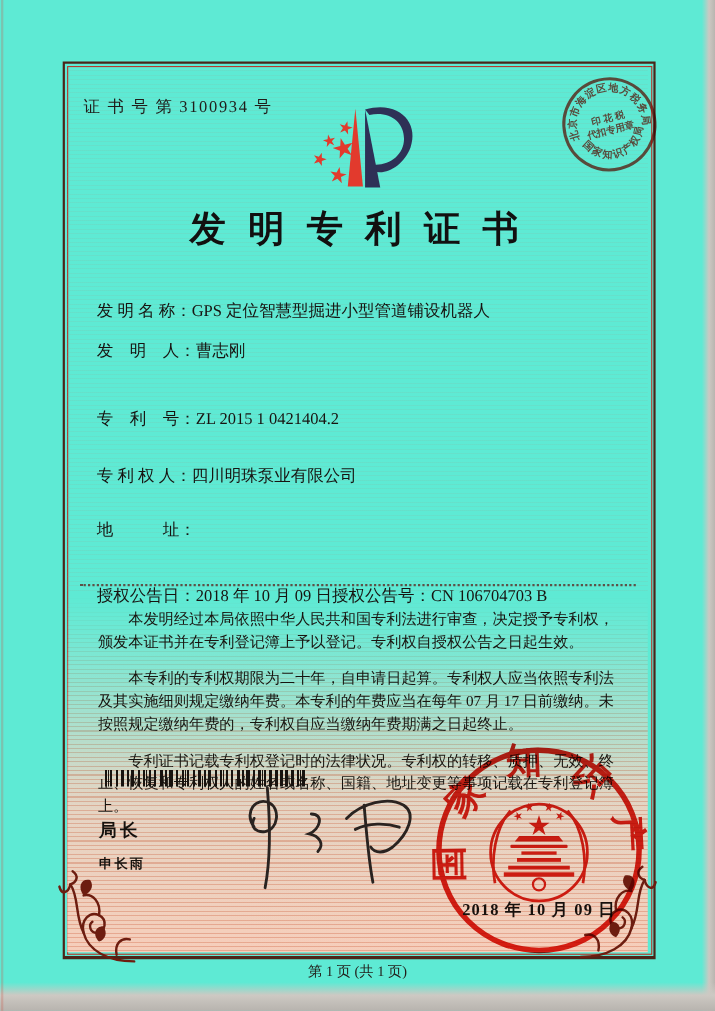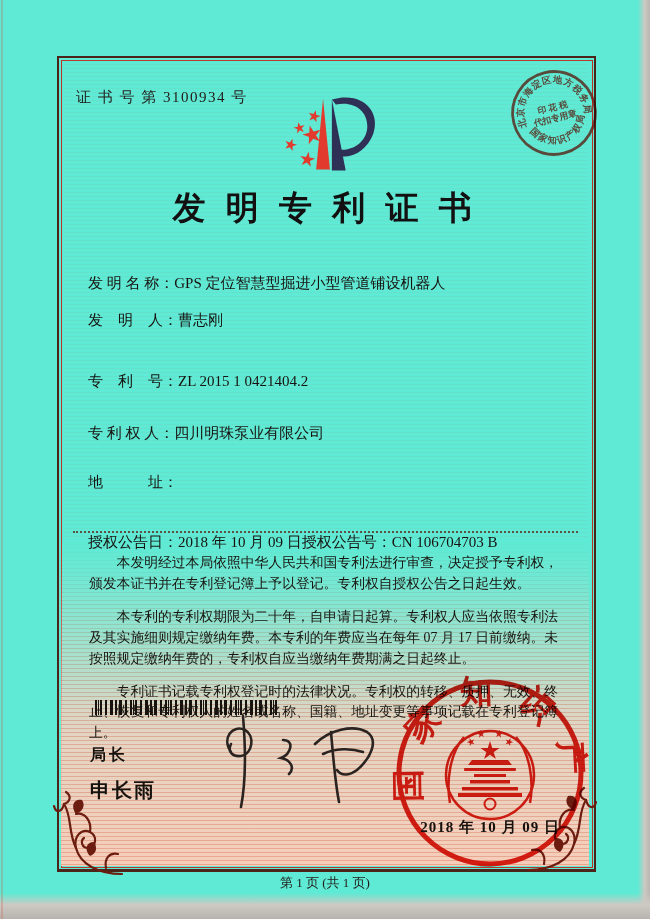--- a/index.html
+++ b/index.html
@@ -45,21 +45,21 @@
   .body-text p{margin:12px;text-indent:2em;}
 
   .barcode{position:absolute;left:95px;top:700px;width:184px;height:15px;
     background:
       repeating-linear-gradient(90deg,#17120e 0 2px,transparent 2px 5px),
       repeating-linear-gradient(90deg,transparent 0 3px,#17120e 3px 4px,transparent 4px 7px);}
 
   .director-title{position:absolute;left:90px;top:745px;font-family:"Liberation Sans",sans-serif;
         font-size:16px;font-weight:700;letter-spacing:3px;color:#16120e;}
   .director-name{position:absolute;left:90px;top:777px;font-family:"Liberation Sans",sans-serif;
-        font-size:20px;font-weight:700;letter-spacing:2px;color:#16120e;}
+        font-size:12px;font-weight:700;letter-spacing:2px;color:#16120e;}
   .signature{position:absolute;left:203px;top:710px;}
 
   .ornament{position:absolute;}
   .orn-left{left:46px;top:786px;}
   .orn-right{left:524px;top:782px;transform:scaleX(-1);}
 
   .seal{position:absolute;left:391px;top:674px;width:198px;height:198px;mix-blend-mode:multiply;}
   .seal svg{position:absolute;inset:0;}
   .seal-date{position:absolute;left:0;top:144px;width:100%;text-align:center;font-size:15px;
              font-weight:700;letter-spacing:1px;color:#181411;white-space:pre;}

